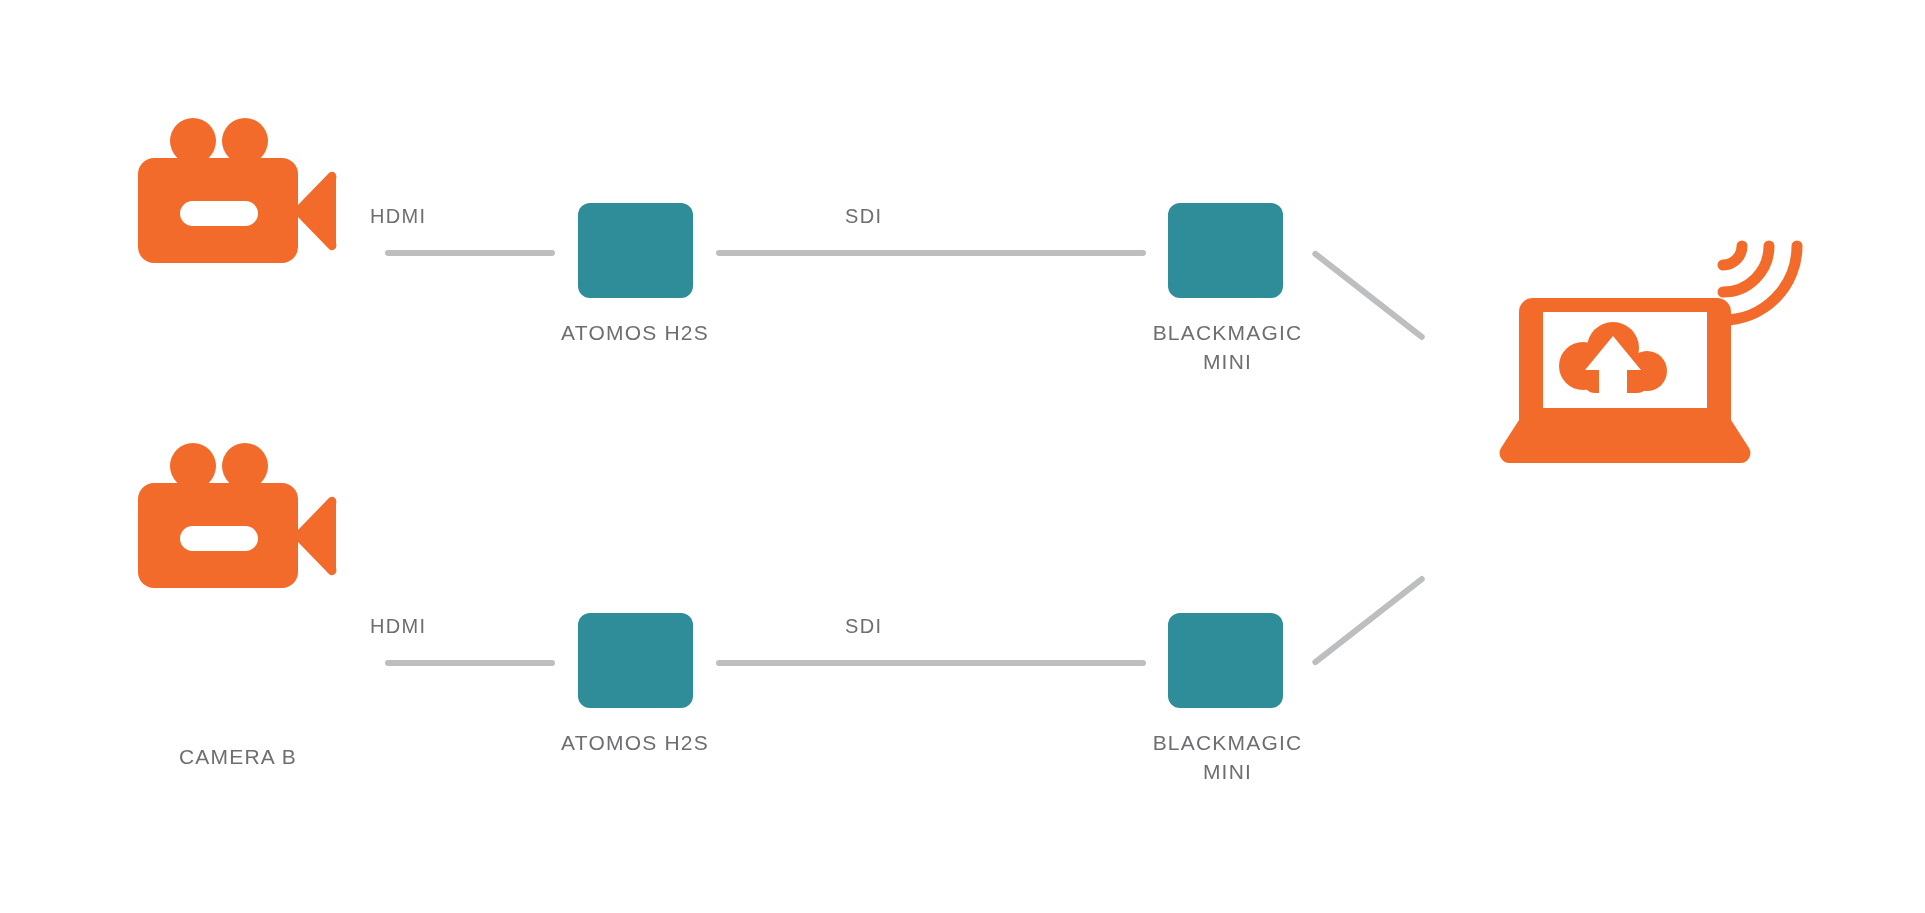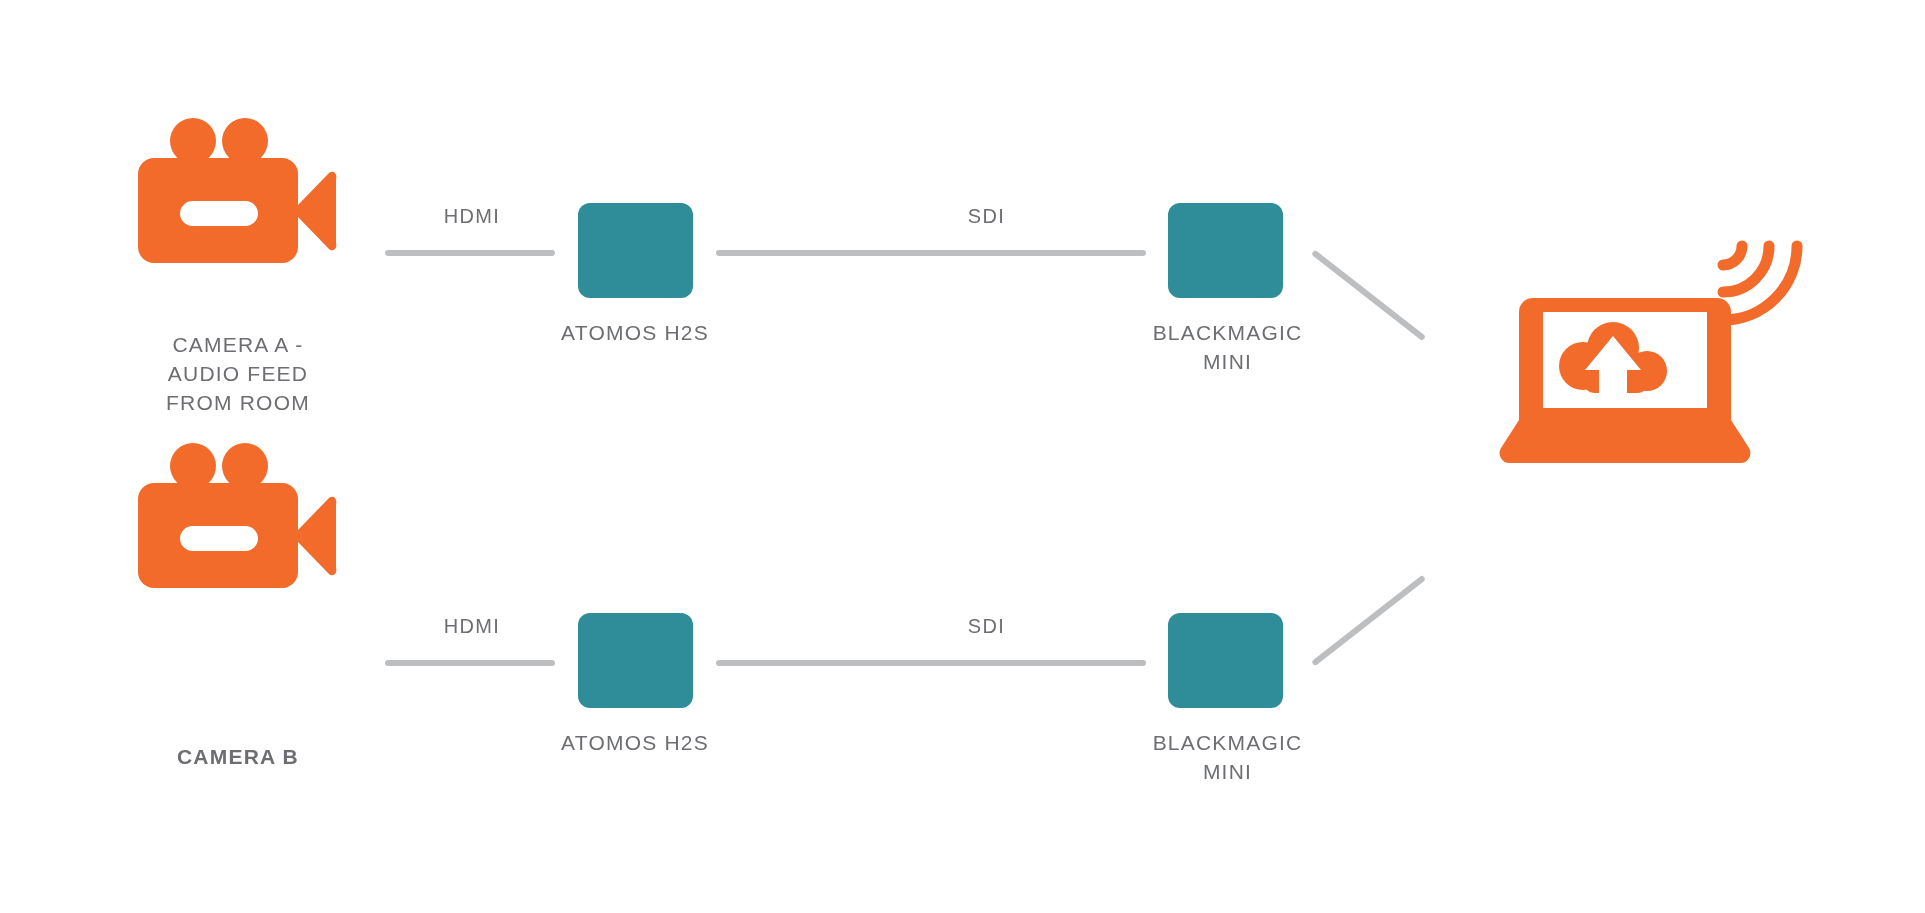--- a/index.html
+++ b/index.html
@@ -32,21 +32,21 @@
     line-height: 29px;
     white-space: pre-line;
     font-weight: 400;
   }
   .conn-label {
     position: absolute;
     color: #6d6e71;
     font-family: "Liberation Sans", sans-serif;
     font-size: 20px;
     letter-spacing: 1.3px;
-    text-align: right;
+    text-align: left;
     font-weight: 400;
   }
 
   
   .wire {
     position: absolute;
     background: #bcbec0;
     height: 6px;
     border-radius: 3px;
   }
@@ -131,23 +131,20 @@
     <div class="cam-reel l"></div>
     <div class="cam-reel r"></div>
     <div class="cam-body"></div>
     <div class="cam-slot"></div>
     <div class="cam-lens">
       <svg width="44" height="80" viewBox="0 0 44 80">
         <path d="M42 8 C44 2 38 -2 34 3 L4 34 C-1 38 -1 42 4 46 L34 77 C38 82 44 78 42 72 Z" fill="#f26b2a"></path>
       </svg>
     </div>
   </div>
-  <div class="label" style="left:78px; top:330px; width:320px;">CAMERA A -
-AUDIO FEED
-FROM ROOM</div>
 
   <div class="conn-label" style="left:370px; top:205px; width:130px;">HDMI</div>
   <div class="wire" style="left:385px; top:250px; width:170px;"></div>
 
   <div class="device-box" style="left:578px; top:203px; width:115px; height:95px;"></div>
   <div class="label" style="left:495px; top:318px; width:280px;">ATOMOS H2S</div>
 
   <div class="conn-label" style="left:845px; top:205px; width:160px;">SDI</div>
   <div class="wire" style="left:716px; top:250px; width:430px;"></div>
 
@@ -161,21 +158,21 @@
     <div class="cam-reel l"></div>
     <div class="cam-reel r"></div>
     <div class="cam-body"></div>
     <div class="cam-slot"></div>
     <div class="cam-lens">
       <svg width="44" height="80" viewBox="0 0 44 80">
         <path d="M42 8 C44 2 38 -2 34 3 L4 34 C-1 38 -1 42 4 46 L34 77 C38 82 44 78 42 72 Z" fill="#f26b2a"></path>
       </svg>
     </div>
   </div>
-  <div class="label" style="left:78px; top:742px; width:320px;font-weight:bold;">CAMERA B</div>
+  <div class="label" style="left:78px; top:742px; width:320px;">CAMERA B</div>
 
   <div class="conn-label" style="left:370px; top:615px; width:130px;">HDMI</div>
   <div class="wire" style="left:385px; top:660px; width:170px;"></div>
 
   <div class="device-box" style="left:578px; top:613px; width:115px; height:95px;"></div>
   <div class="label" style="left:495px; top:728px; width:280px;">ATOMOS H2S</div>
 
   <div class="conn-label" style="left:845px; top:615px; width:160px;">SDI</div>
   <div class="wire" style="left:716px; top:660px; width:430px;"></div>
 

